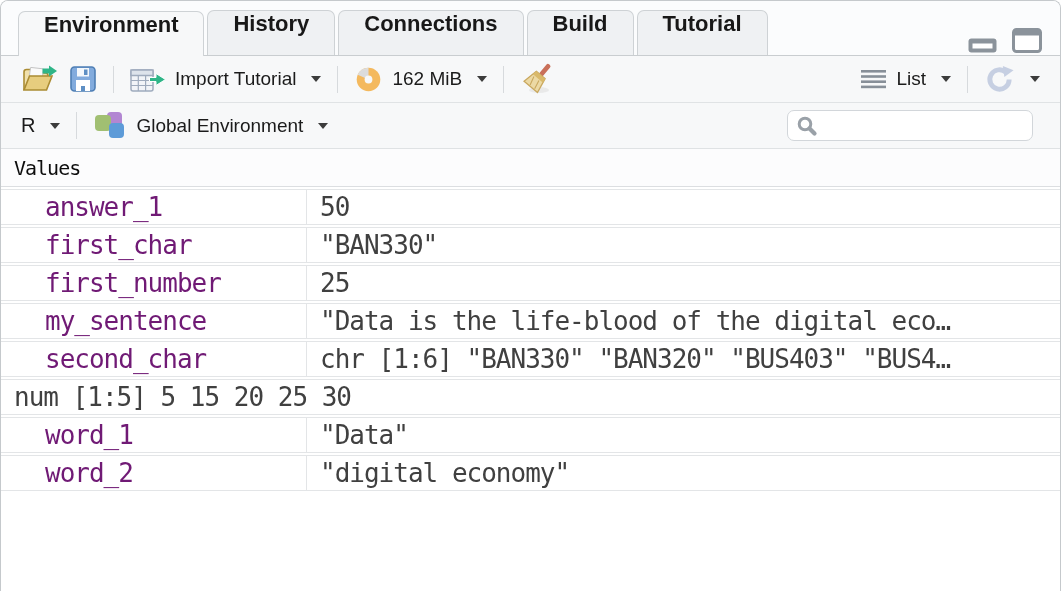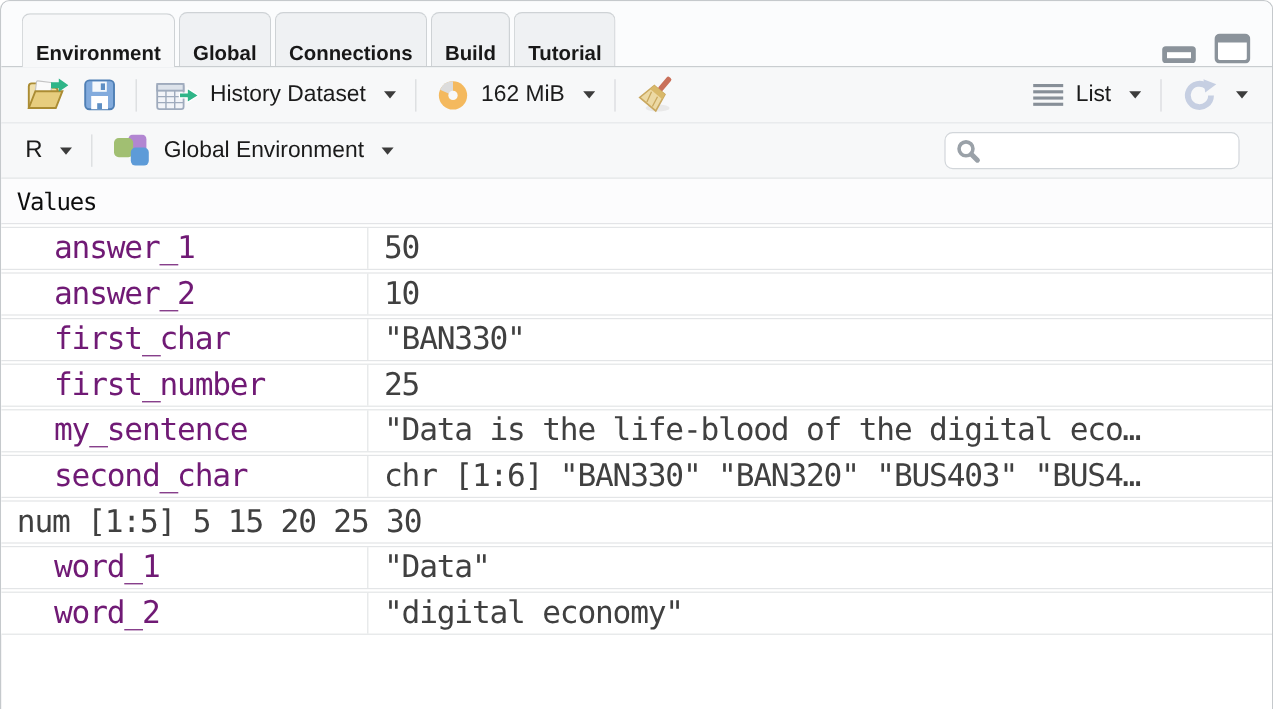--- a/index.html
+++ b/index.html
@@ -11,23 +11,23 @@
     background: #ffffff; overflow: hidden; position: relative;
   }
   
   .tabstrip {
     height: 55px; background: #fbfcfd;
     border-bottom: 1px solid #c9cdd0;
     display: flex; align-items: flex-end; padding-left: 17px;
     position: relative;
   }
   .tab {
-    height: 45px; display: flex; align-items: flex-end;
-    padding: 0 11px; margin-right: 3px;
-    font-size: 17px; font-weight: bold; color: #181818;
+    height: 45px; display: flex; align-items: flex-start;
+    padding: 0 25px; margin-right: 3px;
+    font-size: 22px; font-weight: bold; color: #181818;
     background: #eff1f3; border: 1px solid #ced2d5; border-bottom: none;
     border-radius: 7px 7px 0 0; cursor: pointer; white-space: nowrap;
   }
   .tab.active { background: #f7f8f9; margin-bottom: -1px; padding-bottom: 1px; }
   .win-controls { position: absolute; right: 18px; top: 27px; display: flex; gap: 15px; align-items: flex-end; }
   
   .toolbar {
     height: 47px; background: #f7f8f9; border-bottom: 1px solid #e0e3e5;
     display: flex; align-items: center; padding: 0 14px; gap: 0;
   }
@@ -79,21 +79,21 @@
 </head>
 <body>
 
 <div class="pane">
 
   <div class="tabstrip">
     <div class="tab active">
         <span>Environment</span>
       </div>
     <div class="tab">
-        <span>Global</span>
+        <span>History</span>
       </div>
     <div class="tab">
         <span>Connections</span>
       </div>
     <div class="tab">
         <span>Build</span>
       </div>
     <div class="tab">
         <span>Tutorial</span>
       </div>
@@ -143,21 +143,21 @@
 
     <span class="tbtn">
       <span style="display:inline-flex;">
         <svg width="36" height="28" viewBox="0 0 36 28">
           <rect x="1" y="5" width="22" height="21" rx="2" fill="#f2f4f8" stroke="#9fabbd" stroke-width="1.5"></rect>
           <path d="M1 10.5 h22 M1 15.5 h22 M1 20.5 h22 M8.3 5 v21 M15.6 5 v21" stroke="#9fabbd" stroke-width="1.2" fill="none"></path>
           <rect x="1" y="5" width="22" height="5.5" fill="#dde3eb" stroke="#9fabbd" stroke-width="1.5"></rect>
           <path d="M19.5 12.5 L26 12.5 L26 8.5 L35.5 14.5 L26 20.5 L26 16.5 L19.5 16.5 Z" fill="#2fb588" stroke="#ffffff" stroke-width="1"></path>
         </svg>
       </span>
-      <span class="tlabel">History Dataset</span>
+      <span class="tlabel">Import Tutorial</span>
       <span class="caret"></span>
     </span>
 
     <span class="vsep"></span>
 
     <span class="tbtn">
       <span style="display:inline-flex;">
         <svg width="29" height="29" viewBox="0 0 32 32">
           <circle cx="16" cy="16" r="13" fill="#f4b95e"></circle>
           <path d="M16 3 A13 13 0 0 0 4.1 10.8 L16 16 Z" fill="#dcdcdc"></path>
@@ -247,24 +247,20 @@
     <span>Values</span>
   </div>
 
   <div class="rows">
 
       <div class="var-row">
         <div class="cell-name mono">answer_1</div>
         <div class="cell-value mono">50</div>
       </div>
 
-      <div class="var-row">
-        <div class="cell-name mono">answer_2</div>
-        <div class="cell-value mono">10</div>
-      </div>
 
 
       <div class="var-row">
         <div class="cell-name mono">first_char</div>
         <div class="cell-value mono">"BAN330"</div>
       </div>
 
       <div class="var-row">
         <div class="cell-name mono">first_number</div>
         <div class="cell-value mono">25</div>

